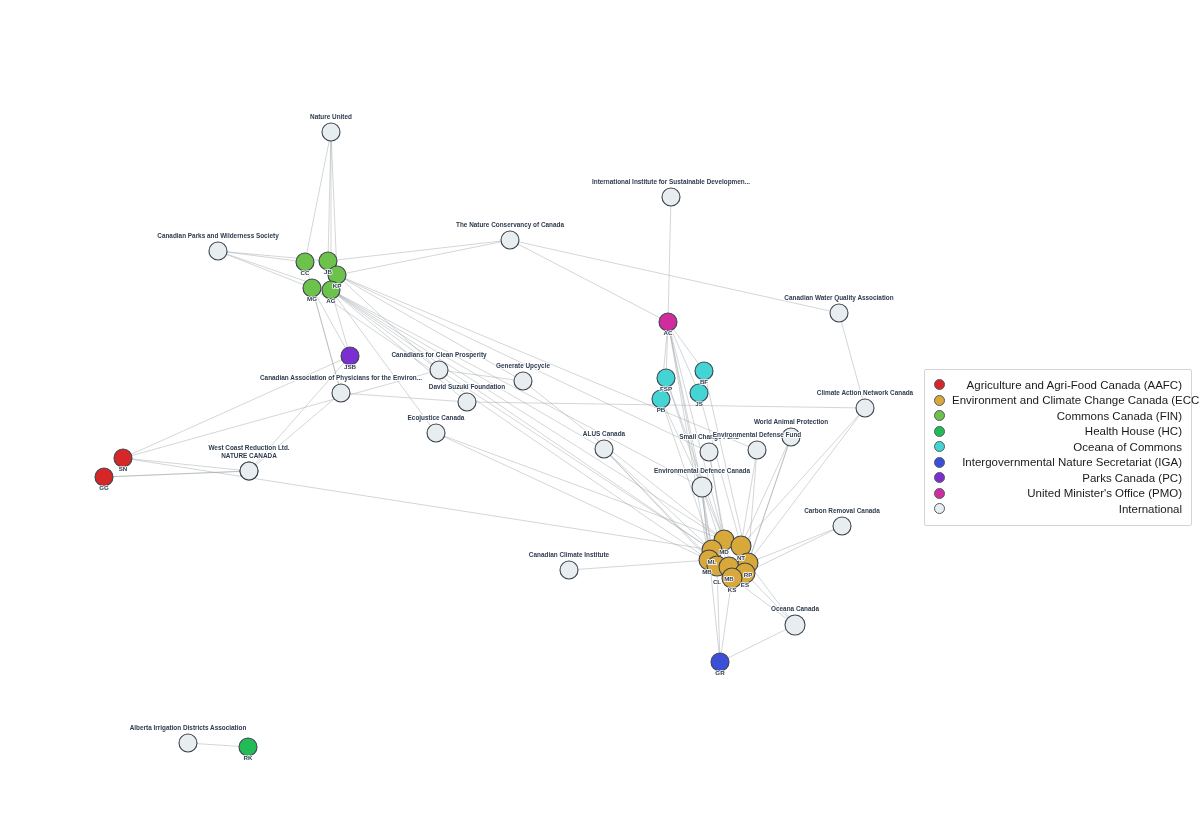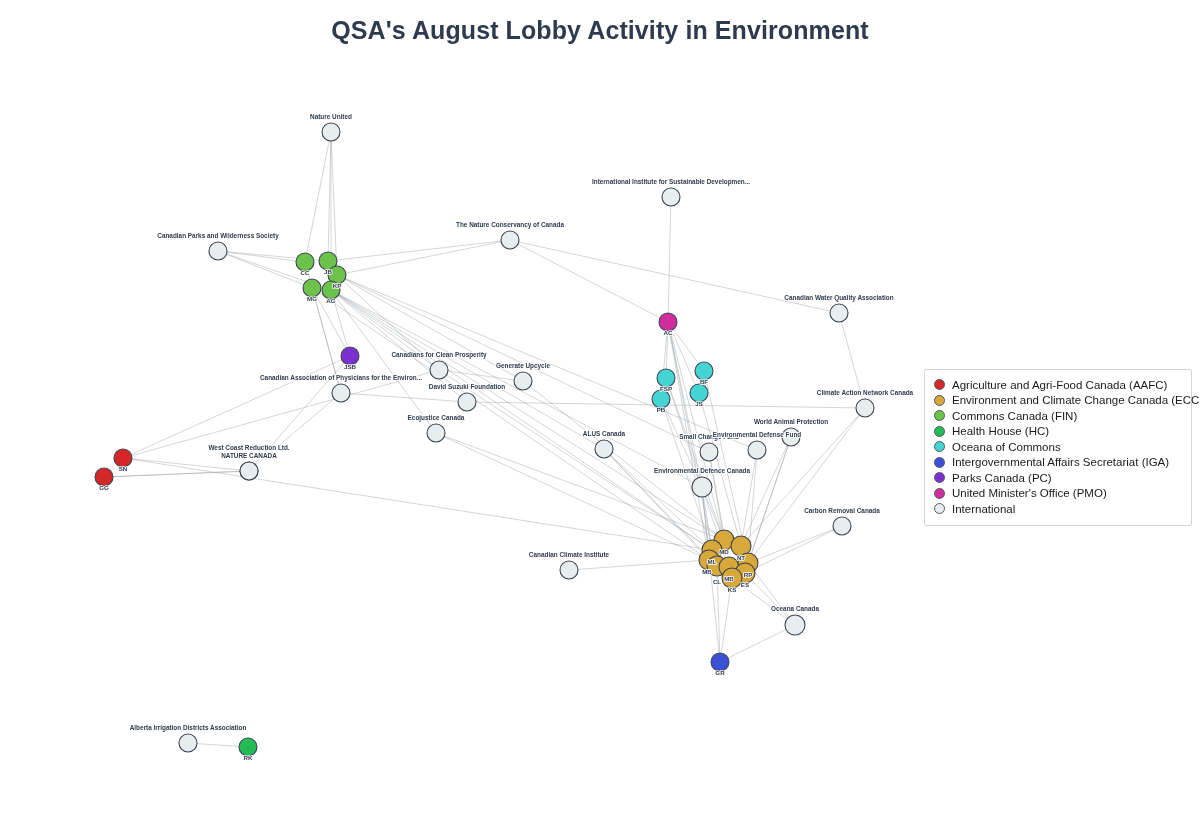--- a/index.html
+++ b/index.html
@@ -75,20 +75,21 @@
     background: #ffffff;
     border: 1px solid #d4d4d4;
     border-radius: 2px;
     padding: 7px 9px 8px 9px;
     box-sizing: border-box;
   }
   .legend-row {
     display: flex;
     align-items: center;
     height: 15.5px;
+    justify-content: space-between;
   }
   .legend-swatch {
     width: 11px;
     height: 11px;
     border-radius: 50%;
     border: 1px solid #555b63;
     margin-right: 7px;
     flex: 0 0 auto;
     box-sizing: border-box;
   }
@@ -97,21 +98,20 @@
     color: #1a1a1a;
     white-space: nowrap;
     font-family: "Liberation Sans", sans-serif;
   }
 </style>
 </head>
 <body>
 
 <div id="root">
 
-  <div id="chart-title">QSA's August Lobby Activity in Environment</div>
 
   <svg id="graph-svg" viewBox="0 0 1200 840">
     <g id="edges-layer">
         <line x1="331" y1="132" x2="305" y2="262" class="edge"></line>
         <line x1="331" y1="132" x2="328" y2="261" class="edge"></line>
         <line x1="331" y1="132" x2="331" y2="290" class="edge"></line>
         <line x1="331" y1="132" x2="337" y2="275" class="edge"></line>
         <line x1="218" y1="251" x2="305" y2="262" class="edge"></line>
         <line x1="218" y1="251" x2="328" y2="261" class="edge"></line>
         <line x1="218" y1="251" x2="312" y2="288" class="edge"></line>
@@ -309,21 +309,21 @@
       <div class="legend-row">
         <span class="legend-swatch" style="background: rgb(34, 187, 85);"></span>
         <span class="legend-text">Health House (HC)</span>
       </div>
       <div class="legend-row">
         <span class="legend-swatch" style="background: rgb(68, 212, 212);"></span>
         <span class="legend-text">Oceana of Commons</span>
       </div>
       <div class="legend-row">
         <span class="legend-swatch" style="background: rgb(59, 79, 216);"></span>
-        <span class="legend-text">Intergovernmental Affairs Secretariat (IGA)</span>
+        <span class="legend-text">Intergovernmental Nature Secretariat (IGA)</span>
       </div>
       <div class="legend-row">
         <span class="legend-swatch" style="background: rgb(123, 47, 208);"></span>
         <span class="legend-text">Parks Canada (PC)</span>
       </div>
       <div class="legend-row">
         <span class="legend-swatch" style="background: rgb(207, 45, 158);"></span>
         <span class="legend-text">United Minister's Office (PMO)</span>
       </div>
       <div class="legend-row">

